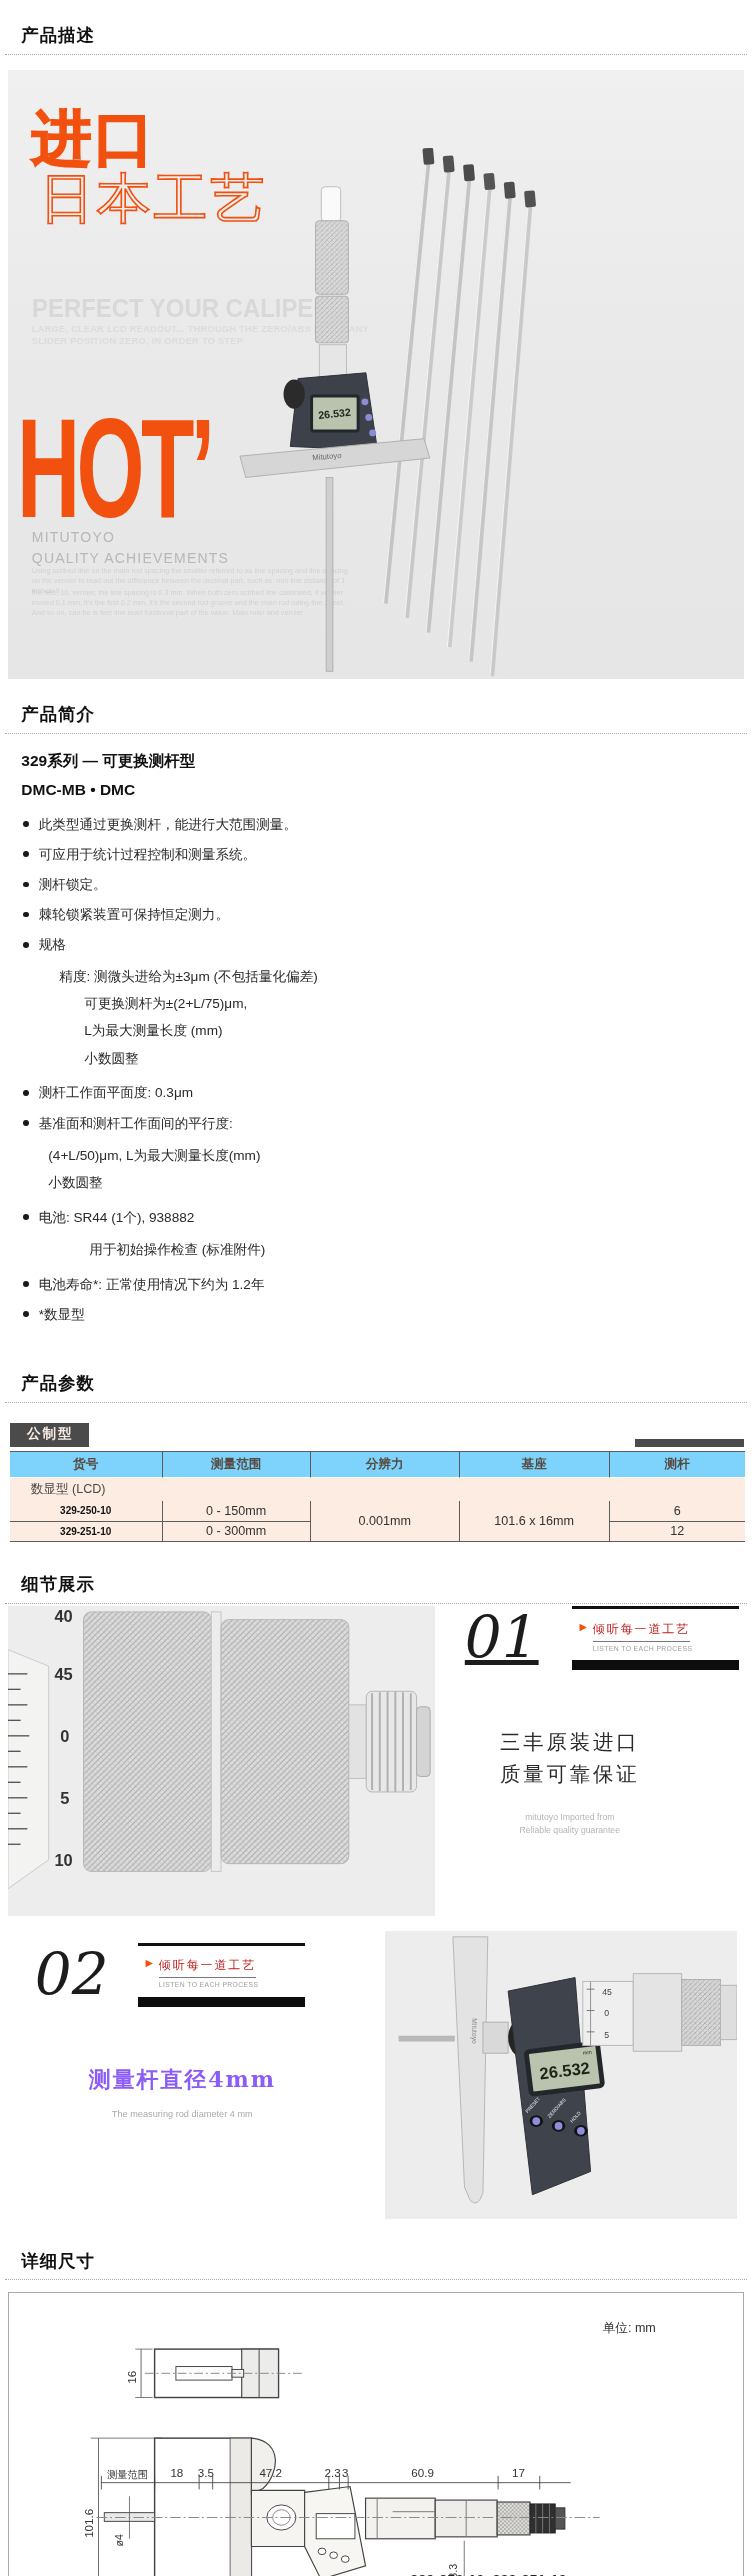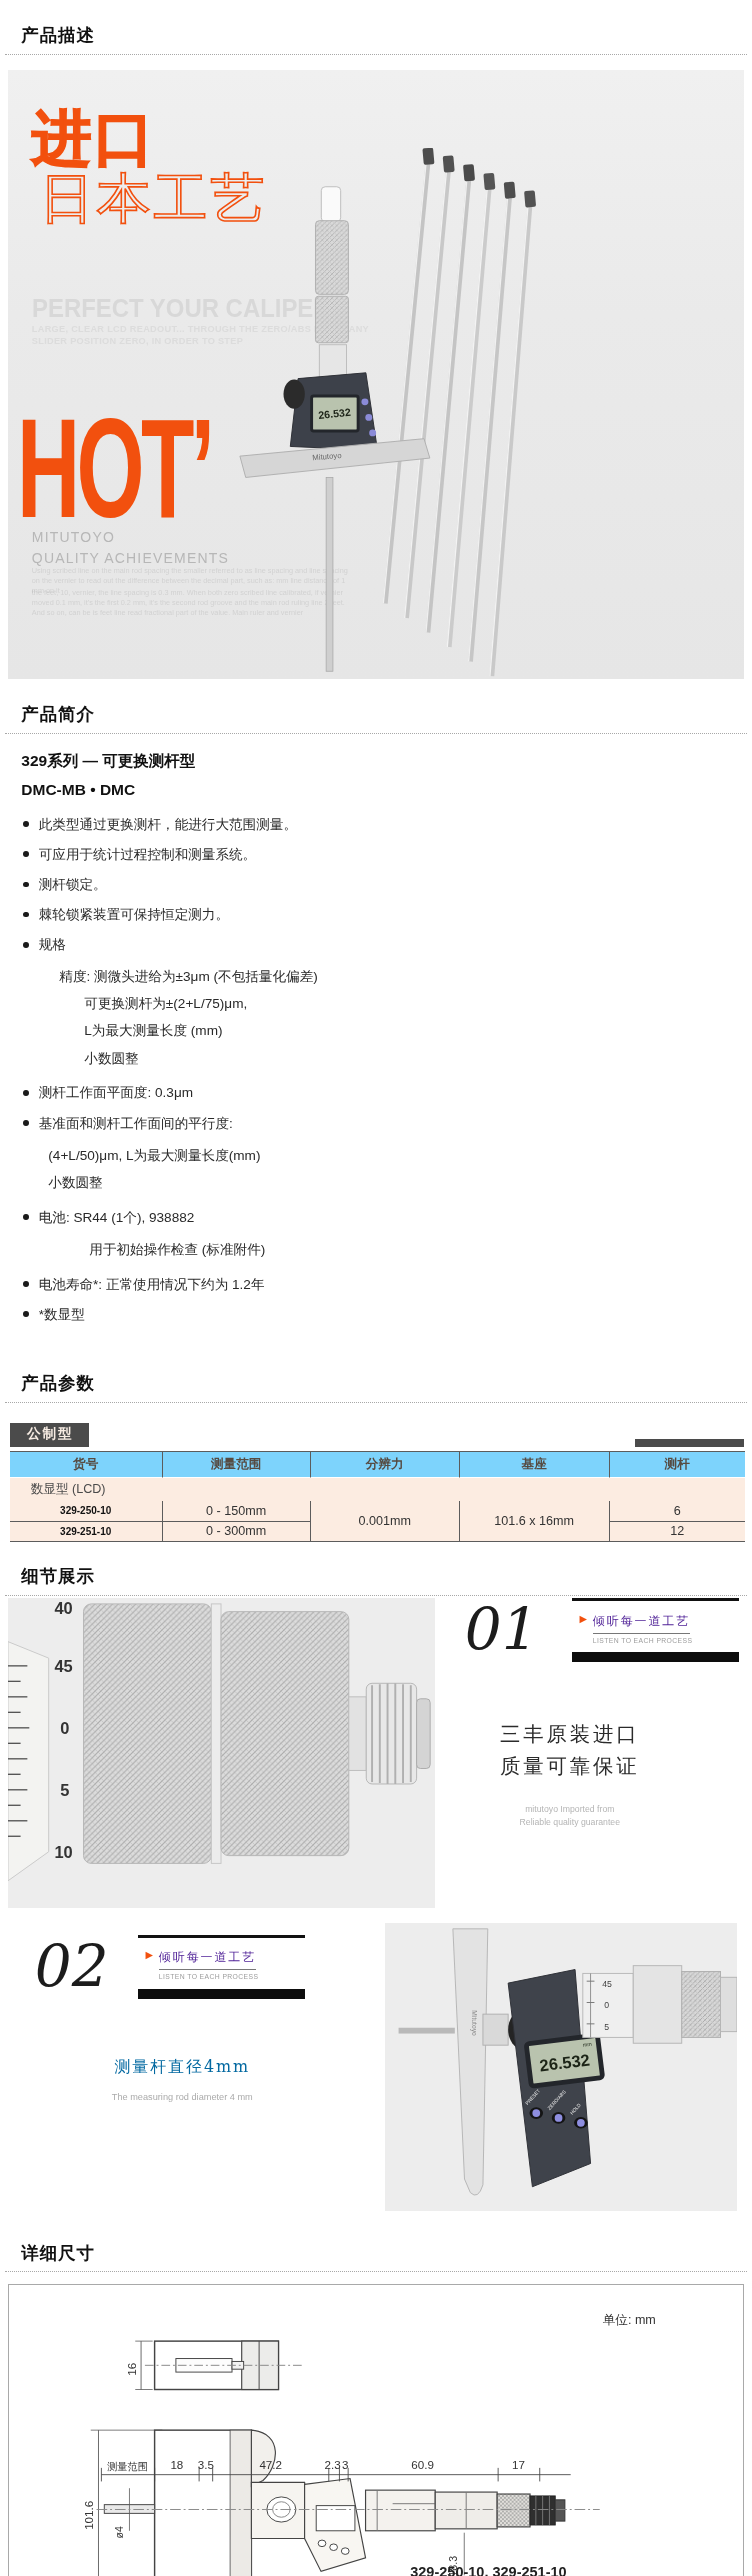--- a/index.html
+++ b/index.html
@@ -64,41 +64,41 @@
 
   
   .detail-row { position:relative; margin:0 7.8px; }
   .detail-row.one { height:325px; margin-top:2px; }
   .detail-row.two { height:302px; margin-top:0; }
   .img-block { position:absolute; background:#ededed; overflow:hidden; }
   .one .img-block { left:0; top:0; width:427px; height:310px; }
   .two .img-block { left:377px; top:0; width:352px; height:288px; }
   .script-num { position:absolute; font-family:"DejaVu Serif","Liberation Serif",serif;
                 font-style:italic; font-weight:400; font-size:58px; color:#1c1c1c; line-height:1; }
-  .one .script-num { left:457px; top:1.9px; }
+  .one .script-num { left:457px; top:1.9px;text-decoration:underline; }
   .two .script-num { left:27px; top:13.6px; }
   .badge { position:absolute; width:167px; }
   .one .badge { left:564px; top:0; }
   .two .badge { left:130px; top:11.6px; }
   .badge .topline { height:2.9px; background:#111; margin-bottom:9.7px; }
   .badge .brow { display:flex; align-items:flex-start; padding-left:7.8px; }
   .badge .tri { color:#f2500e; font-size:9.7px; margin:1.9px 5.8px 0 0; }
   .badge .btexts { }
-  .badge .btitle { font-size:12px; color:#4c1d95; letter-spacing:1.9px; padding-bottom:2.9px;
+  .badge .btitle { font-size:12px; color:#b91c1c; letter-spacing:1.9px; padding-bottom:2.9px;
                    border-bottom:1px solid #777; display:inline-block;
                    font-family:"Liberation Serif","DejaVu Serif",serif; }
   .badge .bsub { font-size:6.8px; color:#9c9c9c; letter-spacing:0.4px; margin-top:2.9px; }
   .badge .botbar { height:9.7px; background:#0d0d0d; margin-top:8.7px; }
   .d1-text { position:absolute; left:441px; top:120px; width:242px; text-align:center; }
   .d1-line { font-family:"DejaVu Serif","Liberation Serif",serif; font-size:20.4px; color:#2b2b2b;
              letter-spacing:2.9px; line-height:32px; }
   .d1-sub { font-size:8.7px; color:#b5b5b5; line-height:12.6px; margin-top:21.3px; }
   .d2-text { position:absolute; left:14.5px; top:134px; width:320px; text-align:center; }
-  .d2-title { font-family:"DejaVu Serif","Liberation Serif",serif; font-weight:normal; font-size:16px;
-              color:#0369a1; letter-spacing:1.9px; }
+  .d2-title { font-family:"DejaVu Serif","Liberation Serif",serif; font-weight:bold; font-size:22px;
+              color:#8b5cf6; letter-spacing:1.9px; }
   .d2-sub { font-size:9.2px; color:#ababab; margin-top:13.6px; }
 
   
   .dims-box { margin:11.6px 7.8px 0; border:1px solid #a9a9a9; height:331px; }
   .dims-box svg { display:block; width:100%; height:100%; }
   svg text { font-family:"Liberation Sans",sans-serif; }
 </style>
 </head>
 <body>
 
@@ -248,21 +248,21 @@
       </tr>
       <tr class="r2">
         <td class="code vsep">329-251-10</td>
         <td class="vsep">0 - 300mm</td>
         <td>12</td>
       </tr>
     </tbody>
   </table>
 </div>
 
-<div class="sec-head" style="padding-top:22px">
+<div class="sec-head" style="padding-top:30px">
   <h2>细节展示</h2>
 </div>
 
 <div class="detail-row one">
   <div class="img-block">
     <svg viewBox="0 0 441 320" width="427" height="310">
       <defs>
         <pattern id="knurl2" width="6" height="6" patternUnits="userSpaceOnUse">
           <rect width="6" height="6" fill="#dcdcdc"></rect>
           <path d="M0,6 L6,0" stroke="#aaaaaa" stroke-width="1.1"></path>

